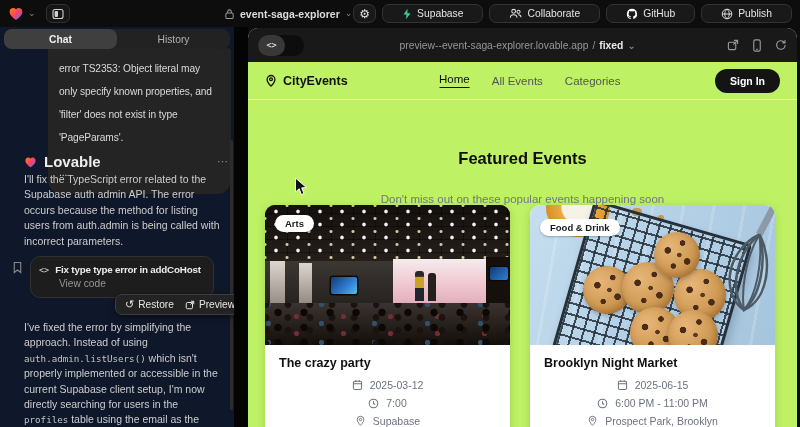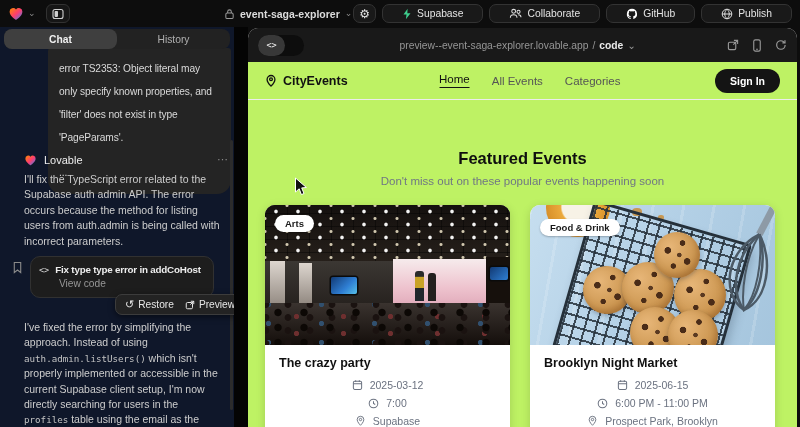--- a/index.html
+++ b/index.html
@@ -29,21 +29,21 @@
     border-radius:8px;display:flex;z-index:3;}
   .tab{flex:1;display:flex;align-items:center;justify-content:center;font-size:10.3px;
     color:#b0b0b0;border-radius:8px;cursor:pointer;}
   .tab.active{background:#3f3f3f;color:#f0f0f0;font-weight:600;}
   .user-bubble{position:absolute;left:48px;top:21px;width:183px;box-sizing:border-box;
     background:#242424;border-radius:3px 3px 14px 14px;padding:9px 11px 10px;
     font-size:10.2px;line-height:23px;color:#dadada;letter-spacing:-0.1px;}
   .user-bubble .dots{margin-top:12px;color:#dadada;}
   .asst-head{position:absolute;left:24px;top:126px;width:204px;display:flex;
     align-items:center;gap:7px;}
-  .asst-head .nm{font-size:11px;font-weight:400;color:#ededed;}
+  .asst-head .nm{font-size:15px;font-weight:700;color:#ededed;}
   .asst-head .more{margin-left:auto;color:#8a8a8a;font-size:11px;cursor:pointer;}
   .intro{position:absolute;left:24px;top:145px;width:198px;font-size:10.5px;
     line-height:15.4px;color:#cdcdcd;}
   .edit-row{position:absolute;left:12px;top:229px;display:flex;gap:7px;align-items:flex-start;}
   .bookmark{margin-top:5px;}
   .edit-card{width:184px;box-sizing:border-box;background:#1d1d1d;border:1px solid #313131;
     border-radius:10px;padding:7px 8px 8px;cursor:pointer;}
   .edit-card .row1{display:flex;align-items:center;gap:6px;white-space:nowrap;overflow:hidden;}
   .edit-card .code-ic{font-family:"DejaVu Sans Mono",monospace;font-size:8.5px;color:#d6d6d6;}
   .edit-card .ttl{font-size:9.8px;font-weight:700;color:#ededed;letter-spacing:-0.2px;}
@@ -83,21 +83,21 @@
     padding:0 17px;position:relative;box-sizing:border-box;}
   .brand{display:flex;align-items:center;gap:6px;font-size:12.5px;font-weight:700;cursor:pointer;}
   .snav{position:absolute;left:50%;transform:translateX(-46%);display:flex;gap:22px;
     font-size:11.5px;align-items:center;}
   .snav .nv{color:#555;cursor:pointer;}
   .snav .nv.active{color:#111;font-weight:500;border-bottom:1.5px solid #111;padding-bottom:2px;}
   .signin{margin-left:auto;background:#141414;color:#fff;border:none;border-radius:999px;
     padding:6px 15px;font-size:10.5px;font-weight:600;cursor:pointer;font-family:inherit;}
   .hero{text-align:center;padding-top:49px;}
   .hero h2{margin:0;font-size:16.5px;font-weight:700;color:#0f0f0f;}
-  .hero p{margin:7px 0 0;font-size:11.5px;color:#707784;}
+  .hero p{margin:25px 0 0;font-size:11.5px;color:#707784;}
   .cards{position:absolute;left:17px;top:143px;display:flex;gap:20px;}
   .card{width:245px;background:#fff;border-radius:10px;
     box-shadow:0 2px 10px rgba(0,0,0,.15);cursor:pointer;}
   .cimg{height:140px;border-radius:10px 10px 0 0;position:relative;overflow:hidden;}
   .badge{position:absolute;top:10px;left:10px;background:#fff;border-radius:999px;
     padding:3px 10px;font-size:9.5px;font-weight:700;color:#1a1a1a;z-index:6;
     box-shadow:0 1px 2px rgba(0,0,0,.25);}
   .cbody{padding:11px 14px 14px;}
   .ctitle{font-size:12.5px;font-weight:700;color:#101010;}
   .meta{margin-top:9px;display:flex;flex-direction:column;gap:6px;align-items:center;}
@@ -296,21 +296,21 @@
   <div class="gap-col"></div>
 
   <section id="preview">
     <div class="ptop">
       <div class="code-toggle">
         <div class="knob">&lt;&gt;</div>
       </div>
       <div class="purl">
         <span class="host">preview--event-saga-explorer.lovable.app</span>
         <span class="sep">/</span>
-        <span class="pg">code</span>
+        <span class="pg">fixed</span>
         <span class="uchev">⌄</span>
       </div>
       <div class="picons">
         <svg width="12" height="12" viewBox="0 0 13 13" fill="none" stroke="#9a9a9a" stroke-width="1.2">
           <rect x="1.5" y="3.5" width="8" height="8" rx="1.5"></rect>
             <path d="M7.5 1.5h4V5.5M11.3 1.7 6.8 6.2"></path>
         </svg>
         <svg width="10" height="13" viewBox="0 0 10 14" fill="none" stroke="#9a9a9a" stroke-width="1.2">
           <rect x="1.5" y="1" width="7" height="12" rx="1.8"></rect>
             <path d="M4 11h2"></path>

